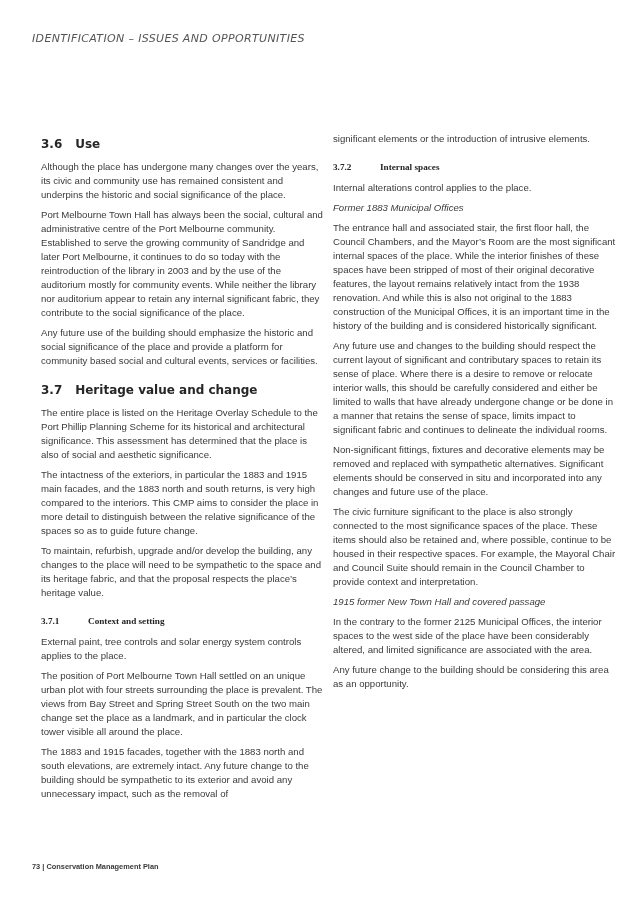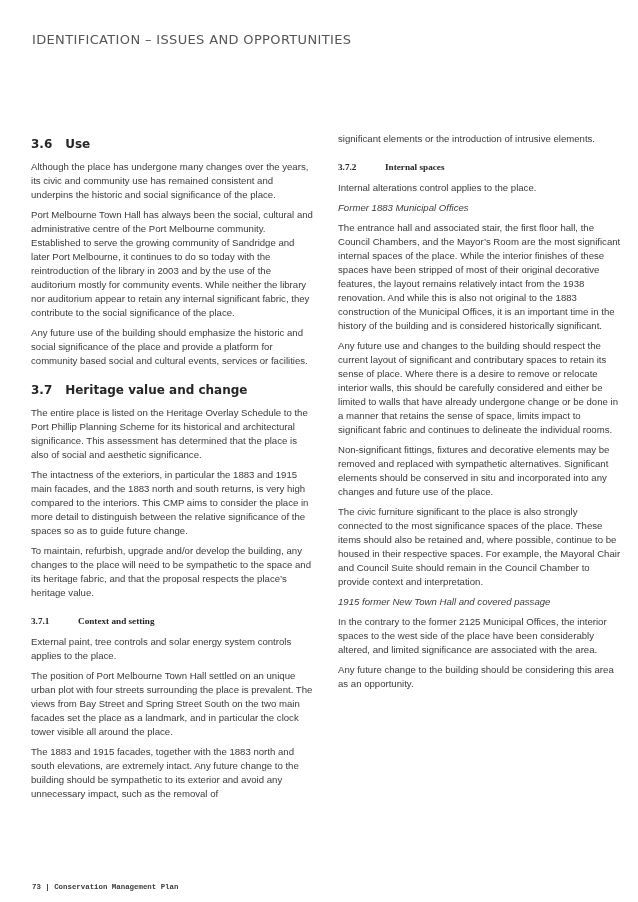--- a/index.html
+++ b/index.html
@@ -2,63 +2,64 @@
 <html><head>
   <meta charset="utf-8">
   <style>
     html, body { margin: 0; padding: 0; background: #ffffff; }
     body {
       width: 638px; height: 902px; position: relative; overflow: hidden;
       font-family: "Liberation Sans", sans-serif; color: #3a3a3a;
     }
     .running-head {
       position: absolute; left: 32px; top: 32px;
-      font-size: 13px; letter-spacing: 0.35px; color: #555555;
+      font-size: 11px; letter-spacing: 0.35px; color: #555555;
       font-family: "DejaVu Sans", sans-serif;
+      font-style: italic;
     }
-    .col { position: absolute; width: 283px; font-size: 9.6px; line-height: 14px; }
+    .col { position: absolute; width: 283px; font-size: 9.6px; line-height: 14px; margin-left: 10px; }
     .col.left { left: 31px; top: 136px; }
-    .col.right { left: 338px; top: 132px; }
+    .col.right { left: 323px; top: 132px; }
     .col p { margin: 0 0 6px 0; }
     h2 {
       font-size: 12px; font-weight: bold; color: #262626; margin: 0 0 8px 0;
       line-height: 16px; font-family: "DejaVu Sans", sans-serif;
     }
     h2 .num { display: inline-block; width: 30px; }
     h2.mt { margin-top: 14px; }
     h3 {
       font-size: 9.2px; font-weight: bold; color: #262626; margin: 14px 0 7px 0;
       line-height: 14px; font-family: Liberation Serif, serif;
     }
     h3 .num { display: inline-block; width: 47px; }
     .italic { font-style: italic; }
     .footer {
-      position: absolute; left: 32px; top: 883px; font-size: 7.4px; font-weight: bold;
-      color: #3a3a3a; font-family: Liberation Mono, monospace;
+      position: absolute; left: 32px; top: 862px; font-size: 7.4px; font-weight: bold;
+      color: #3a3a3a; font-family: Liberation Sans, sans-serif;
     }
   </style>
 </head>
 <body>
 
 <div class="running-head">IDENTIFICATION – ISSUES AND OPPORTUNITIES</div>
 
 <div class="col left">
   <h2><span class="num">3.6</span> <span>Use</span></h2>
   <p>Although the place has undergone many changes over the years, its civic and community use has remained consistent and underpins the historic and social significance of the place.</p>
   <p>Port Melbourne Town Hall has always been the social, cultural and administrative centre of the Port Melbourne community. Established to serve the growing community of Sandridge and later Port Melbourne, it continues to do so today with the reintroduction of the library in 2003 and by the use of the auditorium mostly for community events. While neither the library nor auditorium appear to retain any internal significant fabric, they contribute to the social significance of the place.</p>
   <p>Any future use of the building should emphasize the historic and social significance of the place and provide a platform for community based social and cultural events, services or facilities.</p>
 
   <h2 class="mt"><span class="num">3.7</span> <span>Heritage value and change</span></h2>
   <p>The entire place is listed on the Heritage Overlay Schedule to the Port Phillip Planning Scheme for its historical and architectural significance. This assessment has determined that the place is also of social and aesthetic significance.</p>
   <p>The intactness of the exteriors, in particular the 1883 and 1915 main facades, and the 1883 north and south returns, is very high compared to the interiors. This CMP aims to consider the place in more detail to distinguish between the relative significance of the spaces so as to guide future change.</p>
   <p>To maintain, refurbish, upgrade and/or develop the building, any changes to the place will need to be sympathetic to the space and its heritage fabric, and that the proposal respects the place’s heritage value.</p>
 
   <h3><span class="num">3.7.1</span><span>Context and setting</span></h3>
   <p>External paint, tree controls and solar energy system controls applies to the place.</p>
-  <p>The position of Port Melbourne Town Hall settled on an unique urban plot with four streets surrounding the place is prevalent. The views from Bay Street and Spring Street South on the two main facades set the place as a landmark, and in particular the clock tower visible all around the place.</p>
+  <p>The position of Port Melbourne Town Hall settled on an unique urban plot with four streets surrounding the place is prevalent. The views from Bay Street and Spring Street South on the two main change set the place as a landmark, and in particular the clock tower visible all around the place.</p>
   <p>The 1883 and 1915 facades, together with the 1883 north and south elevations, are extremely intact. Any future change to the building should be sympathetic to its exterior and avoid any unnecessary impact, such as the removal of</p>
 </div>
 
 <div class="col right">
   <p>significant elements or the introduction of intrusive elements.</p>
 
   <h3><span class="num">3.7.2</span><span>Internal spaces</span></h3>
   <p>Internal alterations control applies to the place.</p>
   <p class="italic">Former 1883 Municipal Offices</p>
   <p>The entrance hall and associated stair, the first floor hall, the Council Chambers, and the Mayor’s Room are the most significant internal spaces of the place. While the interior finishes of these spaces have been stripped of most of their original decorative features, the layout remains relatively intact from the 1938 renovation. And while this is also not original to the 1883 construction of the Municipal Offices, it is an important time in the history of the building and is considered historically significant.</p>

